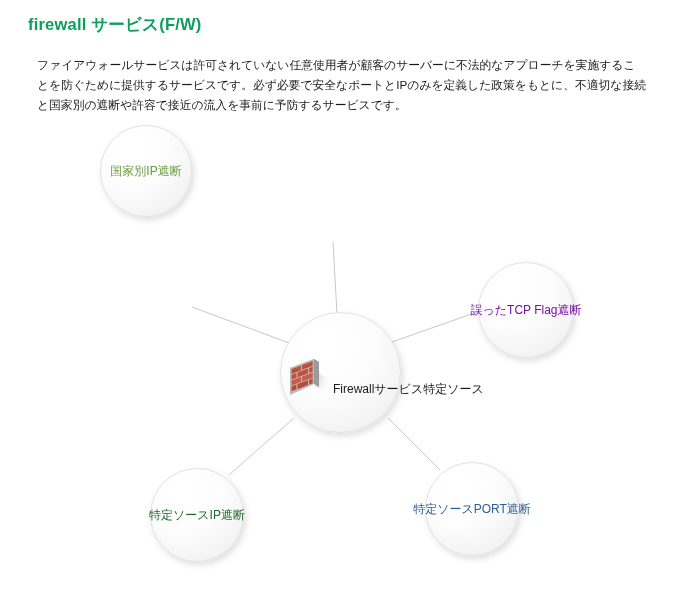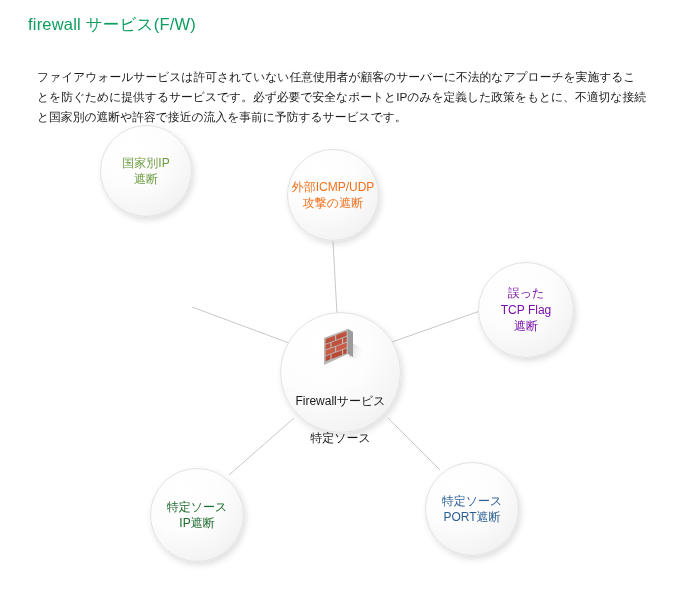--- a/index.html
+++ b/index.html
@@ -15,30 +15,30 @@
     overflow: hidden;
     position: relative;
   }
 
   
   #page-title {
     position: absolute;
     left: 28px;
     top: 14px;
     font-size: 16.5px;
-    font-weight: normal;
+    font-weight: bold;
     color: #0d9e5e;
     letter-spacing: 0.2px;
     white-space: nowrap;
   }
 
   #description {
     position: absolute;
     left: 37px;
-    top: 67px;
+    top: 55px;
     width: 610px;
     font-size: 11.8px;
     line-height: 20px;
     color: #1a1a1a;
     text-align: left;
   }
 
   
   #diagram {
     position: absolute;
@@ -55,21 +55,20 @@
     width: 680px;
     height: 460px;
   }
 
   .node {
     position: absolute;
     border-radius: 50%;
     display: flex;
     align-items: center;
     justify-content: center;
-    flex-direction: column;
     text-align: center;
     background: radial-gradient(circle at 34% 26%, #ffffff 0%, #fdfdfd 42%, #f4f4f4 74%, #ebebeb 100%);
     border: 1px solid #e2e2e2;
     box-shadow: 2px 3px 6px rgba(0,0,0,0.13), inset 0 1px 1px rgba(255,255,255,0.9);
     z-index: 2;
   }
 
   .node-label {
     font-size: 12px;
     line-height: 16.5px;
@@ -126,24 +125,20 @@
       <line x1="289" y1="213" x2="192" y2="177"></line>
 
       <line x1="392" y1="212" x2="480" y2="181"></line>
 
       <line x1="294" y1="288" x2="229" y2="345"></line>
 
       <line x1="388" y1="288" x2="440" y2="340"></line>
     </g>
   </svg>
 
-  <div class="node" id="node-top">
-    <span class="node-label" style="color:#f2701b">外部ICMP/UDP</span>
-    <span class="node-label" style="color:#f2701b">攻撃の遮断</span>
-  </div>
 
   <div class="node" id="node-left">
     <span class="node-label" style="color:#6b9b3f">国家別IP</span>
     <span class="node-label" style="color:#6b9b3f">遮断</span>
   </div>
 
   <div class="node" id="node-right">
     <span class="node-label" style="color:#7a0ea8">誤った</span>
     <span class="node-label" style="color:#7a0ea8">TCP Flag</span>
     <span class="node-label" style="color:#7a0ea8">遮断</span>

